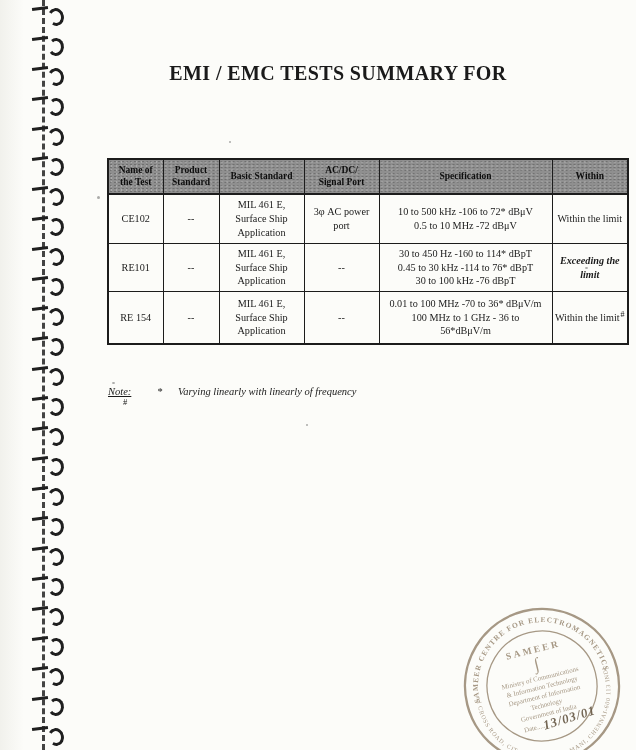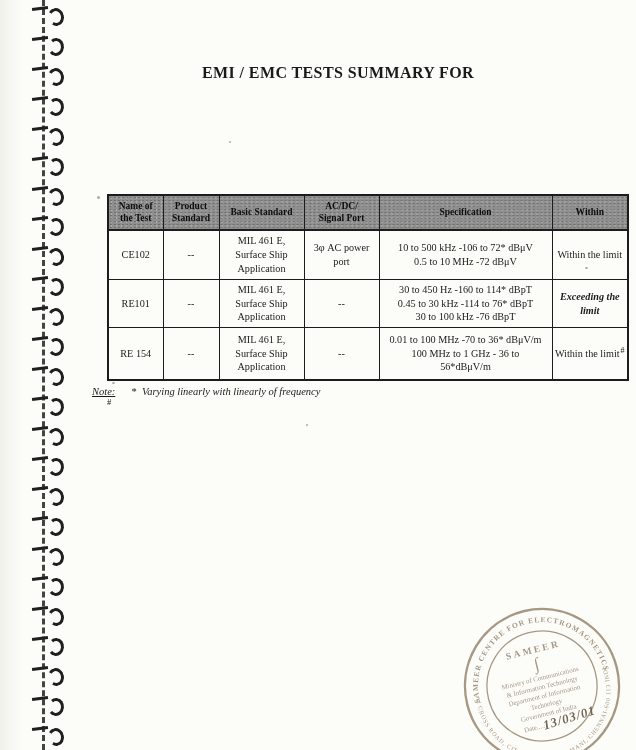--- a/index.html
+++ b/index.html
@@ -17,48 +17,47 @@
     background:linear-gradient(to right,#f1f1ec,#fcfcf9);}
   .coil{position:absolute;left:2px;width:44px;height:22px;}
   .coil::before{content:"";position:absolute;left:22px;top:4px;width:10px;height:12px;
     border:3px solid #1f1f1f;border-radius:50%;border-left-color:transparent;
     transform:rotate(-14deg);}
   .coil::after{content:"";position:absolute;left:6px;top:3px;width:16px;height:3px;
     background:#1f1f1f;transform:rotate(-7deg);}
   .coil:nth-child(even)::before{transform:rotate(6deg);}
   
   .titles{position:absolute;left:48px;top:64px;width:580px;text-align:center;}
-  .doc-title{font-weight:bold;font-size:16px;letter-spacing:.4px;line-height:18px;}
+  .doc-title{font-weight:bold;font-size:20px;letter-spacing:.4px;line-height:18px;}
   .section-title{margin-top:24px;font-size:14px;letter-spacing:.6px;}
   
   table.results{
     position:absolute;left:107px;top:158px;width:520px;
     border-collapse:collapse;table-layout:fixed;
     border:2px solid #1c1c1c;
-    margin-top:36px;
   }
   table.results th,table.results td{
     border:1px solid #1c1c1c;text-align:center;vertical-align:middle;
     white-space:pre-line;padding:2px 2px;
   }
   table.results th{
     height:29px;font-size:9.5px;font-weight:bold;color:#0d0d0d;line-height:1.25;
     background-color:#8f8f8f;
     background-image:radial-gradient(rgba(0,0,0,.22) 1px,transparent 1.3px),
                      radial-gradient(rgba(255,255,255,.25) 1px,transparent 1.2px);
     background-size:4px 3px,5px 4px;
     border-bottom:2px solid #1c1c1c;
   }
   table.results td{font-size:10.2px;line-height:1.35;}
   .r1 td{height:36px;}.r2 td{height:44px;}.r3 td{height:43px;}.r4 td{height:47px;}
   td.exceed{font-weight:bold;font-style:italic;}
   td .sup{font-size:8px;vertical-align:super;margin-left:1px;}
   
-  .note{position:absolute;left:92px;top:385px;width:480px;
-    display:grid;grid-template-columns:34px 12px auto;column-gap:2px;
+  .note{position:absolute;left:108px;top:385px;width:480px;
+    display:grid;grid-template-columns:34px 12px auto;column-gap:12px;
     font-size:10.5px;line-height:13px;}
   .note-label{font-style:italic;text-decoration:underline;grid-row:1;}
   .note .marker1{grid-row:1;text-align:center;}
   .note .text1{grid-row:1;font-style:italic;}
   .note .marker2{grid-row:2;text-align:center;font-size:8.5px;position:relative;top:-2px;}
   .note .text2{grid-row:2;}
   
   .stamp-wrap{position:absolute;left:452px;top:596px;width:180px;height:180px;
     transform:rotate(-14deg);opacity:.82;}
   .stamp text{font-family:"Liberation Serif","DejaVu Serif",serif;fill:#94836c;}

